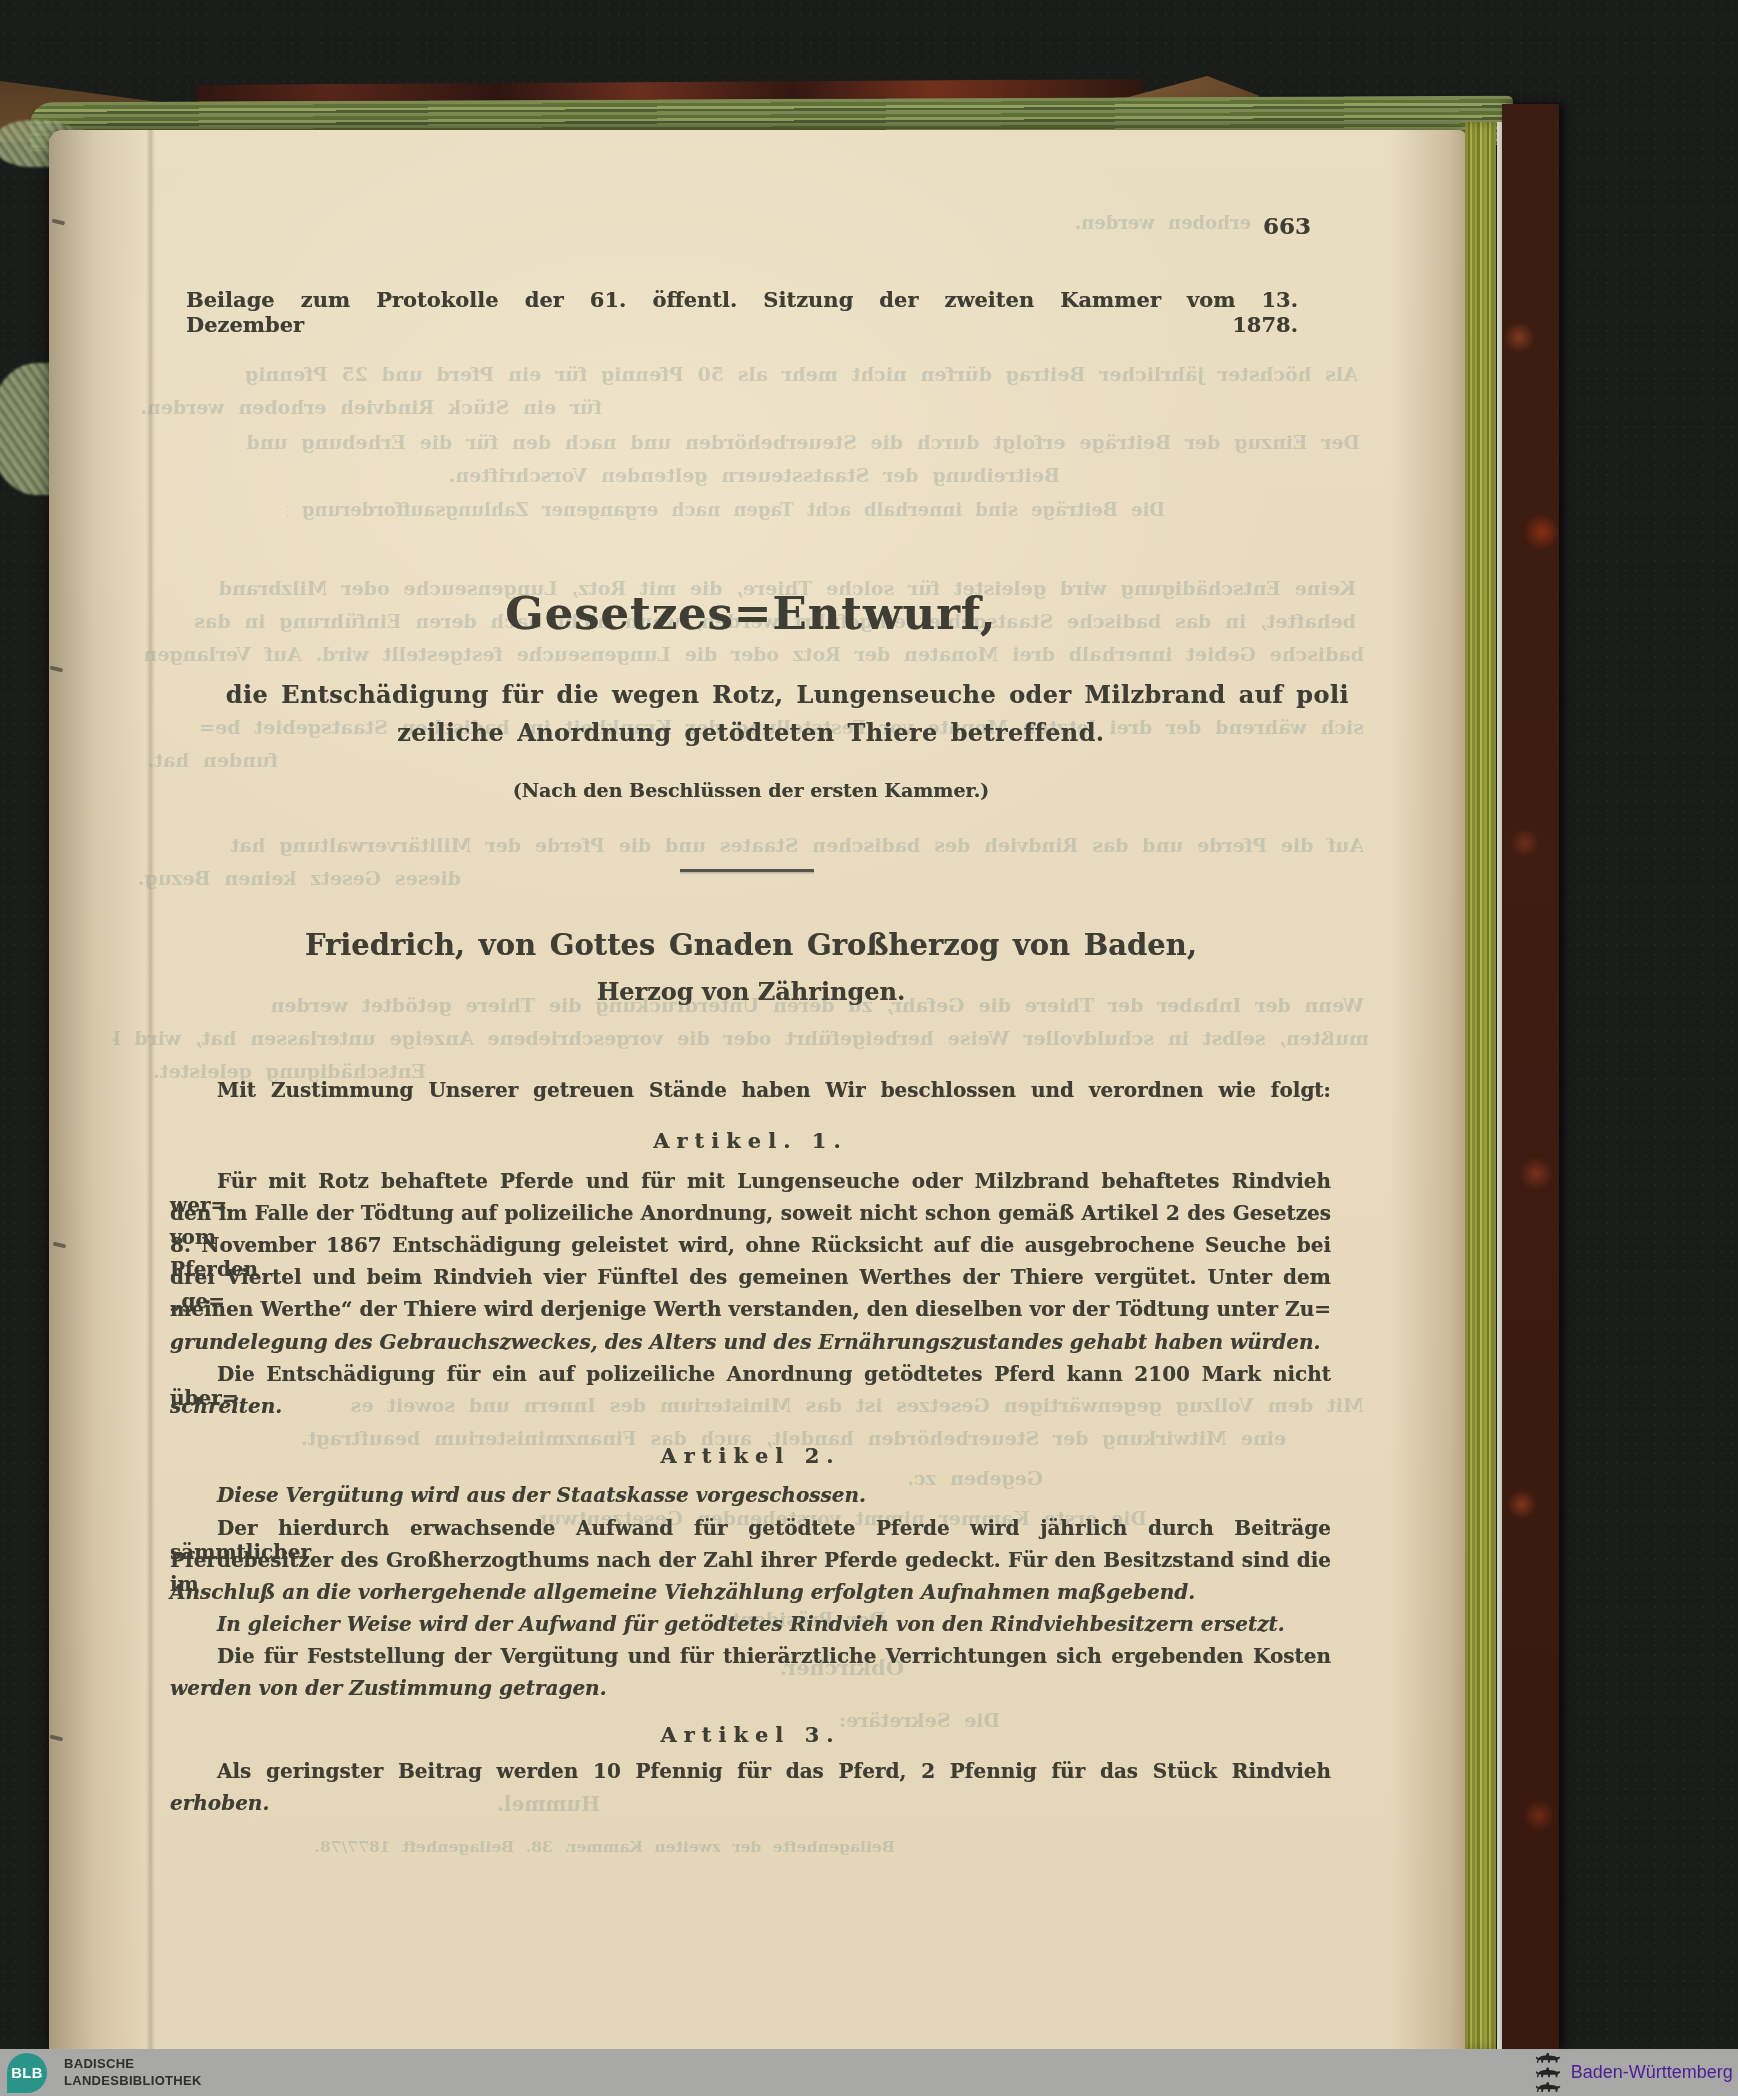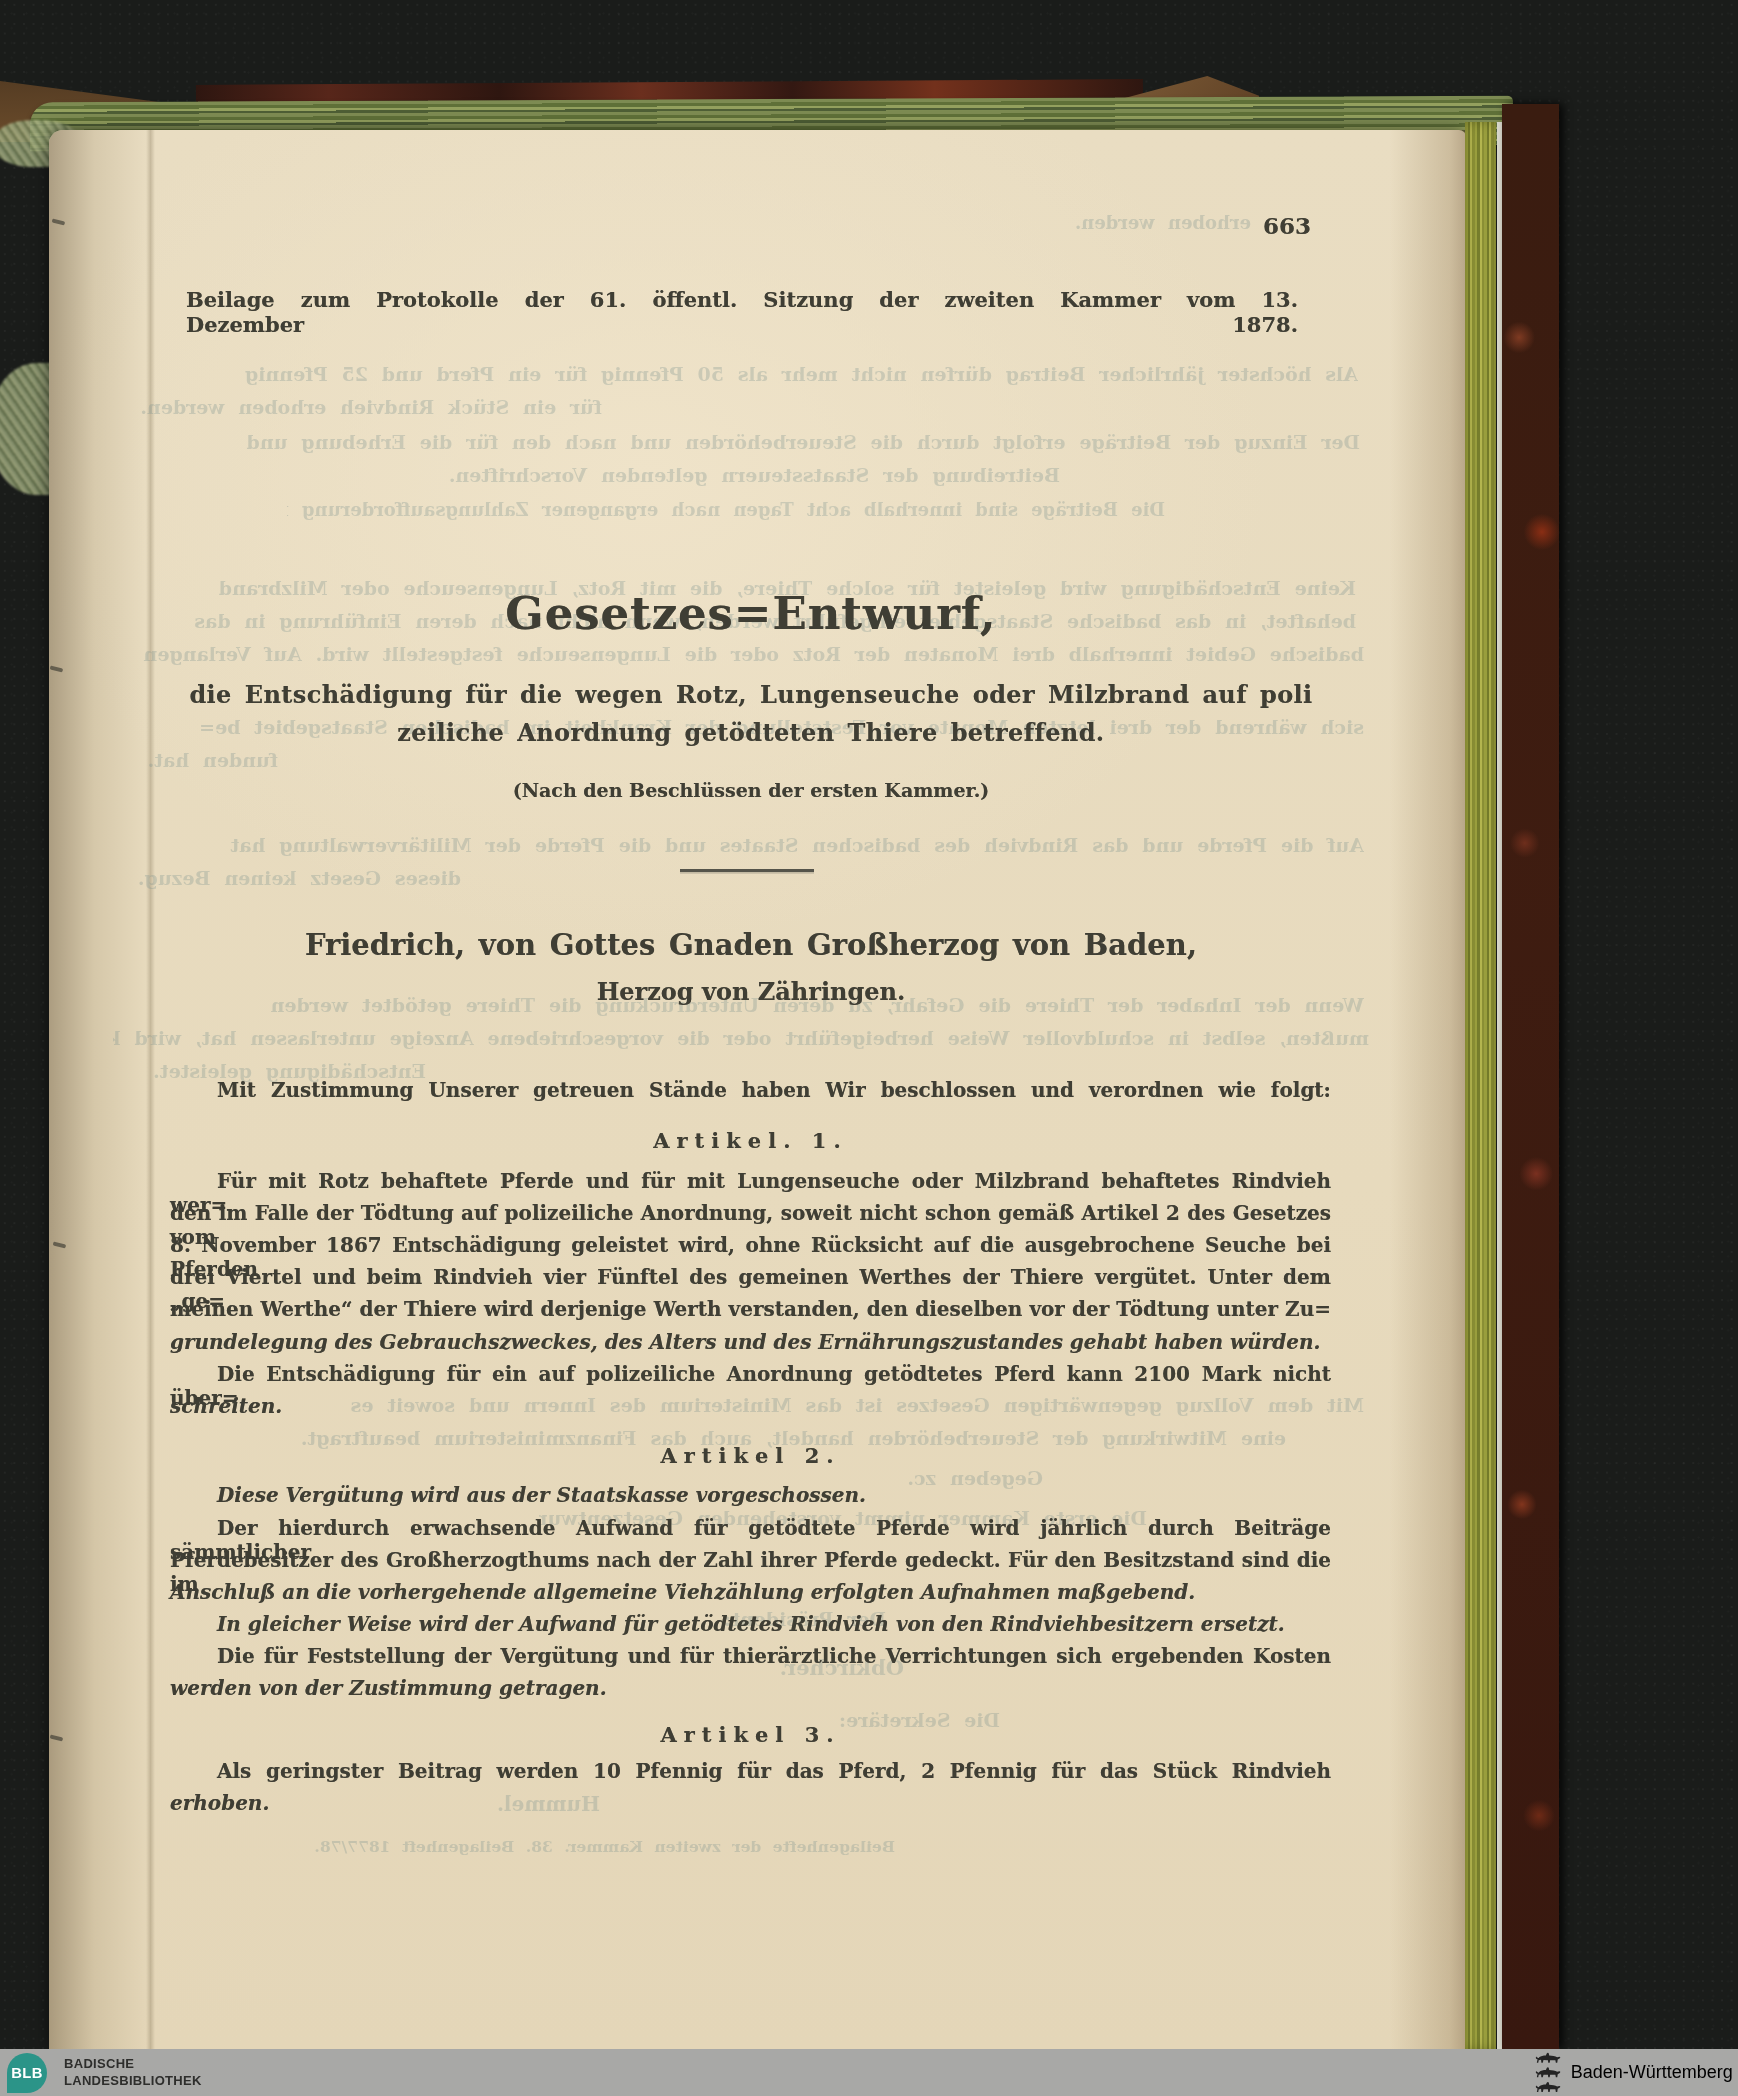--- a/index.html
+++ b/index.html
@@ -74,21 +74,21 @@
   .body-line.indent{text-indent:47px;}
   
   .footer-bar{position:absolute;left:0;top:2049px;width:1738px;height:47px;background:#a8a8a6;
     display:flex;align-items:center;font-family:"Liberation Sans","DejaVu Sans",sans-serif;}
   .blb-badge{position:absolute;left:7px;top:3.5px;width:40px;height:40px;background:#2b9488;border-radius:52% 52% 52% 0;
     display:flex;align-items:center;justify-content:center;}
   .blb-badge span{color:#fff;font-weight:bold;font-size:14.8px;letter-spacing:0.4px;}
   .lib-name{position:absolute;left:64px;top:6px;color:#2e2e2c;font-weight:bold;font-size:13px;line-height:17.4px;letter-spacing:0.3px;}
   .bw-group{position:absolute;right:5.2px;top:0;height:47px;display:flex;align-items:center;gap:7.8px;}
   .bw-group svg{display:block;}
-  .bw-state{color:#000000;font-size:18px;}
+  .bw-state{color:#4c1d95;font-size:18px;}
 </style>
 </head>
 <body>
 
 <div id="stage">
 
   <div class="board-top-left"></div>
   <div class="marble-top-strip"></div>
   <div class="leather-corner"></div>
   <div class="green-top-edge"></div>
@@ -133,21 +133,21 @@
       <div class="ghost" style="left: 713px; top: 1655px; width: 191px; font-size: 21px;">Obkircher.</div>
       <div class="ghost" style="left: 739px; top: 1709px; width: 261px; font-size: 19px;">Die Sekretäre:</div>
       <div class="ghost" style="left: 452px; top: 1792px; width: 148px; font-size: 20px;">Hummel.</div>
       <div class="ghost" style="left: 200px; top: 1837px; width: 695px; font-size: 15.6px;">Beilagenhefte der zweiten Kammer.  38. Beilagenheft 1877/78.</div>
     </div>
 
   <div id="text-layer" class="print">
     <div class="page-number">663</div>
     <div class="header-line">Beilage zum Protokolle der 61. öffentl. Sitzung der zweiten Kammer vom 13. Dezember 1878.</div>
     <div class="law-title">Gesetzes=Entwurf,</div>
-    <div class="law-subtitle" style="top:680px;">die Entschädigung für die wegen Rotz, Lungenseuche oder Milzbrand auf poli</div>
+    <div class="law-subtitle" style="top:680px;text-align:right;">die Entschädigung für die wegen Rotz, Lungenseuche oder Milzbrand auf poli</div>
     <div class="law-subtitle" style="top:718px;">zeiliche Anordnung getödteten Thiere betreffend.</div>
     <div class="subnote">(Nach den Beschlüssen der ersten Kammer.)</div>
     <div class="divider-rule"></div>
     <div class="proc1">Friedrich, von Gottes Gnaden Großherzog von Baden,</div>
     <div class="proc2">Herzog von Zähringen.</div>
     <div class="preamble">Mit Zustimmung Unserer getreuen Stände haben Wir beschlossen und verordnen wie folgt:</div>
 
   <div class="art-heading" style="top: 1128px;">Artikel. 1.</div>
       <div class="body-line fill indent" style="top: 1169px;">Für mit Rotz behaftete Pferde und für mit Lungenseuche oder Milzbrand behaftetes Rindvieh wer=</div>
       <div class="body-line fill" style="top: 1201px;">den im Falle der Tödtung auf polizeiliche Anordnung, soweit nicht schon gemäß Artikel 2 des Gesetzes vom</div>

